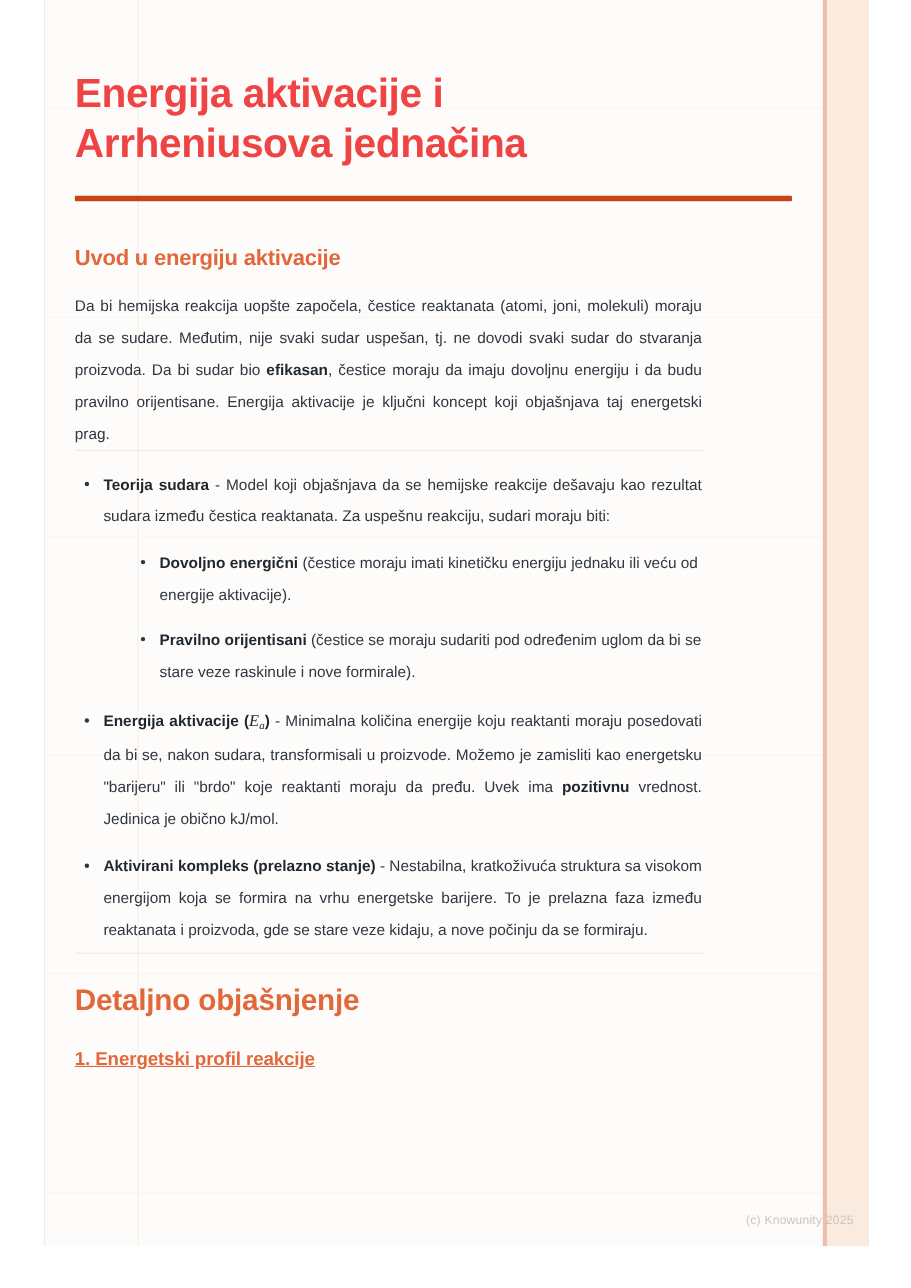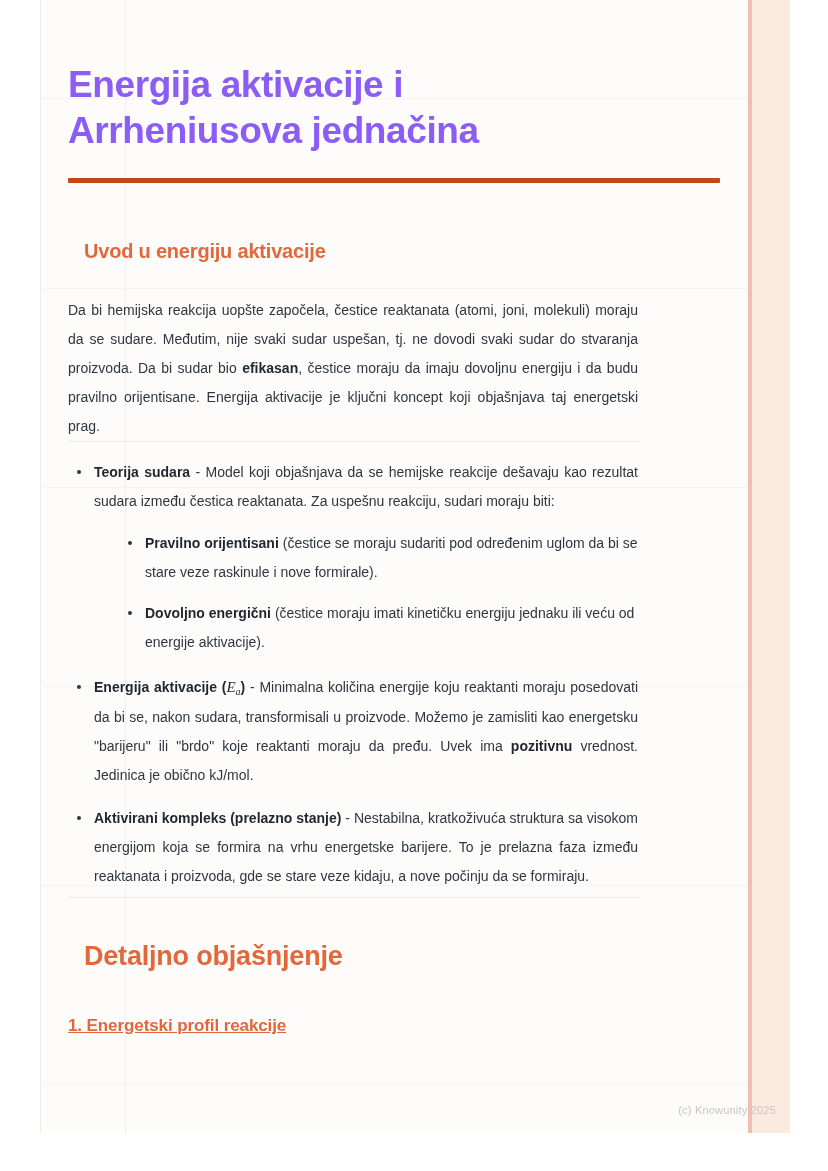--- a/index.html
+++ b/index.html
@@ -76,34 +76,34 @@
 
   
   #doc-title {
     margin: 0;
     padding-top: 62px;
     font-family: "Liberation Sans Narrow", "Liberation Sans", sans-serif;
     font-size: 37px;
     line-height: 46px;
     font-weight: 700;
     letter-spacing: -0.4px;
-    color: #8b5cf6;
+    color: #ef4444;
     width: 560px;
   }
   #title-rule {
     margin-top: 24px;
     width: 652px;
     height: 5px;
     background: #c6451b;
     border-radius: 1px;
   }
 
   
   h2.section-h {
-    margin: 16px;
+    margin: 0;
     font-family: "Liberation Sans Narrow", "Liberation Sans", sans-serif;
     font-weight: 700;
     color: #e2673a;
     letter-spacing: -0.2px;
   }
   .h-intro  { font-size: 20px; padding-top: 41px; }
   .h-key    { font-size: 22px; padding-top: 27px; }
   .h-detail { font-size: 27px; padding-top: 27px; }
 
   h3.sub-h {
@@ -241,22 +241,22 @@
     <p class="body-par"><span>Da bi hemijska reakcija uopšte započela, čestice reaktanata (atomi, joni, molekuli) moraju da se sudare. Međutim, nije svaki sudar uspešan, tj. ne dovodi svaki sudar do stvaranja proizvoda. Da bi sudar bio </span><b>efikasan</b><span>, čestice moraju da imaju dovoljnu energiju i da budu pravilno orijentisane. Energija aktivacije je ključni koncept koji objašnjava taj energetski prag.</span></p>
 
     <hr class="sec-divider div-1">
 
 
     <ul class="bullets level1">
 
       <li class="bullet"><b>Teorija sudara</b><span> - </span><span>Model koji objašnjava da se hemijske reakcije dešavaju kao rezultat sudara između čestica reaktanata. Za uspešnu reakciju, sudari moraju biti:</span>
 
         <ul class="bullets level2">
+          <li class="bullet"><b>Dovoljno energični</b><span> (čestice moraju imati kinetičku energiju jednaku ili veću od energije aktivacije).</span></li>
           <li class="bullet"><b>Pravilno orijentisani</b><span> (čestice se moraju sudariti pod određenim uglom da bi se stare veze raskinule i nove formirale).</span></li>
-          <li class="bullet"><b>Dovoljno energični</b><span> (čestice moraju imati kinetičku energiju jednaku ili veću od energije aktivacije).</span></li>
         </ul>
       </li>
 
       <li class="bullet spaced"><b>Energija aktivacije (</b><span class="math"><span>E</span><sub>a</sub></span><b>)</b><span> - </span><span>Minimalna količina energije koju reaktanti moraju posedovati da bi se, nakon sudara, transformisali u proizvode. Možemo je zamisliti kao energetsku "barijeru" ili "brdo" koje reaktanti moraju da pređu. Uvek ima </span><b>pozitivnu</b><span> vrednost. Jedinica je obično kJ/mol.</span></li>
 
       <li class="bullet spaced"><b>Aktivirani kompleks (prelazno stanje)</b><span> - </span><span>Nestabilna, kratkoživuća struktura sa visokom energijom koja se formira na vrhu energetske barijere. To je prelazna faza između reaktanata i proizvoda, gde se stare veze kidaju, a nove počinju da se formiraju.</span></li>
     </ul>
 
     <hr class="sec-divider div-2">
 

